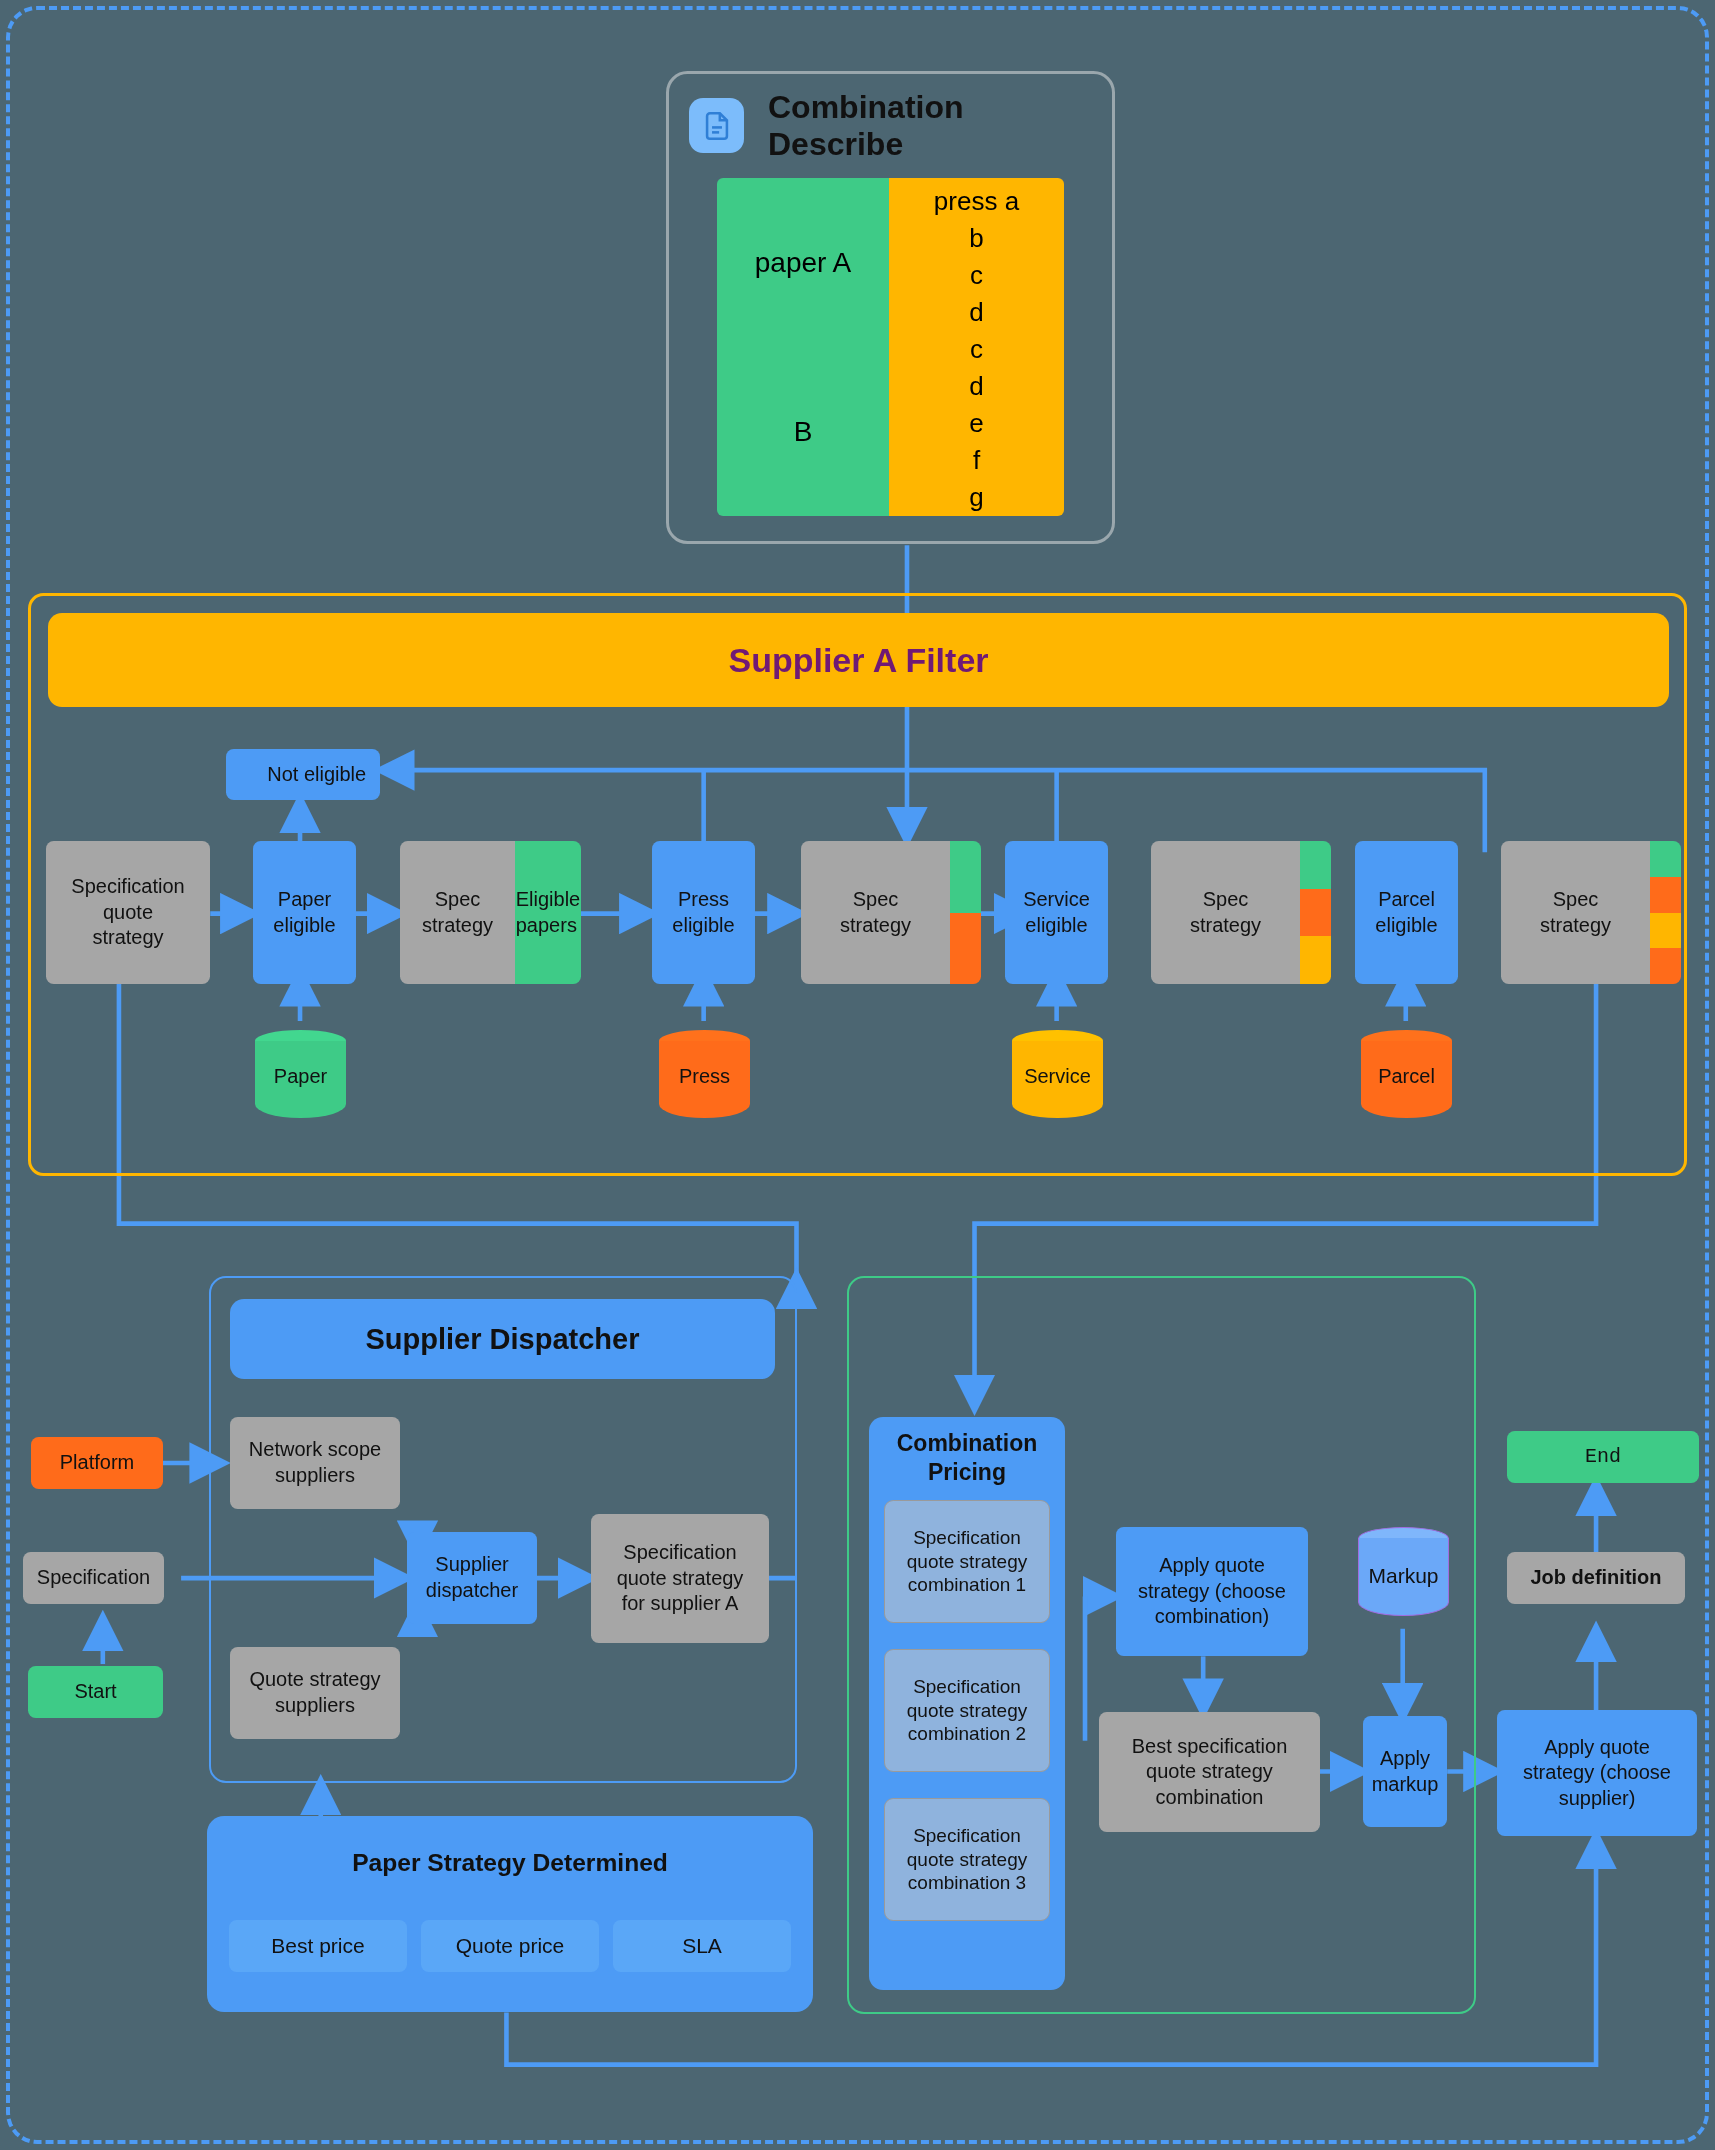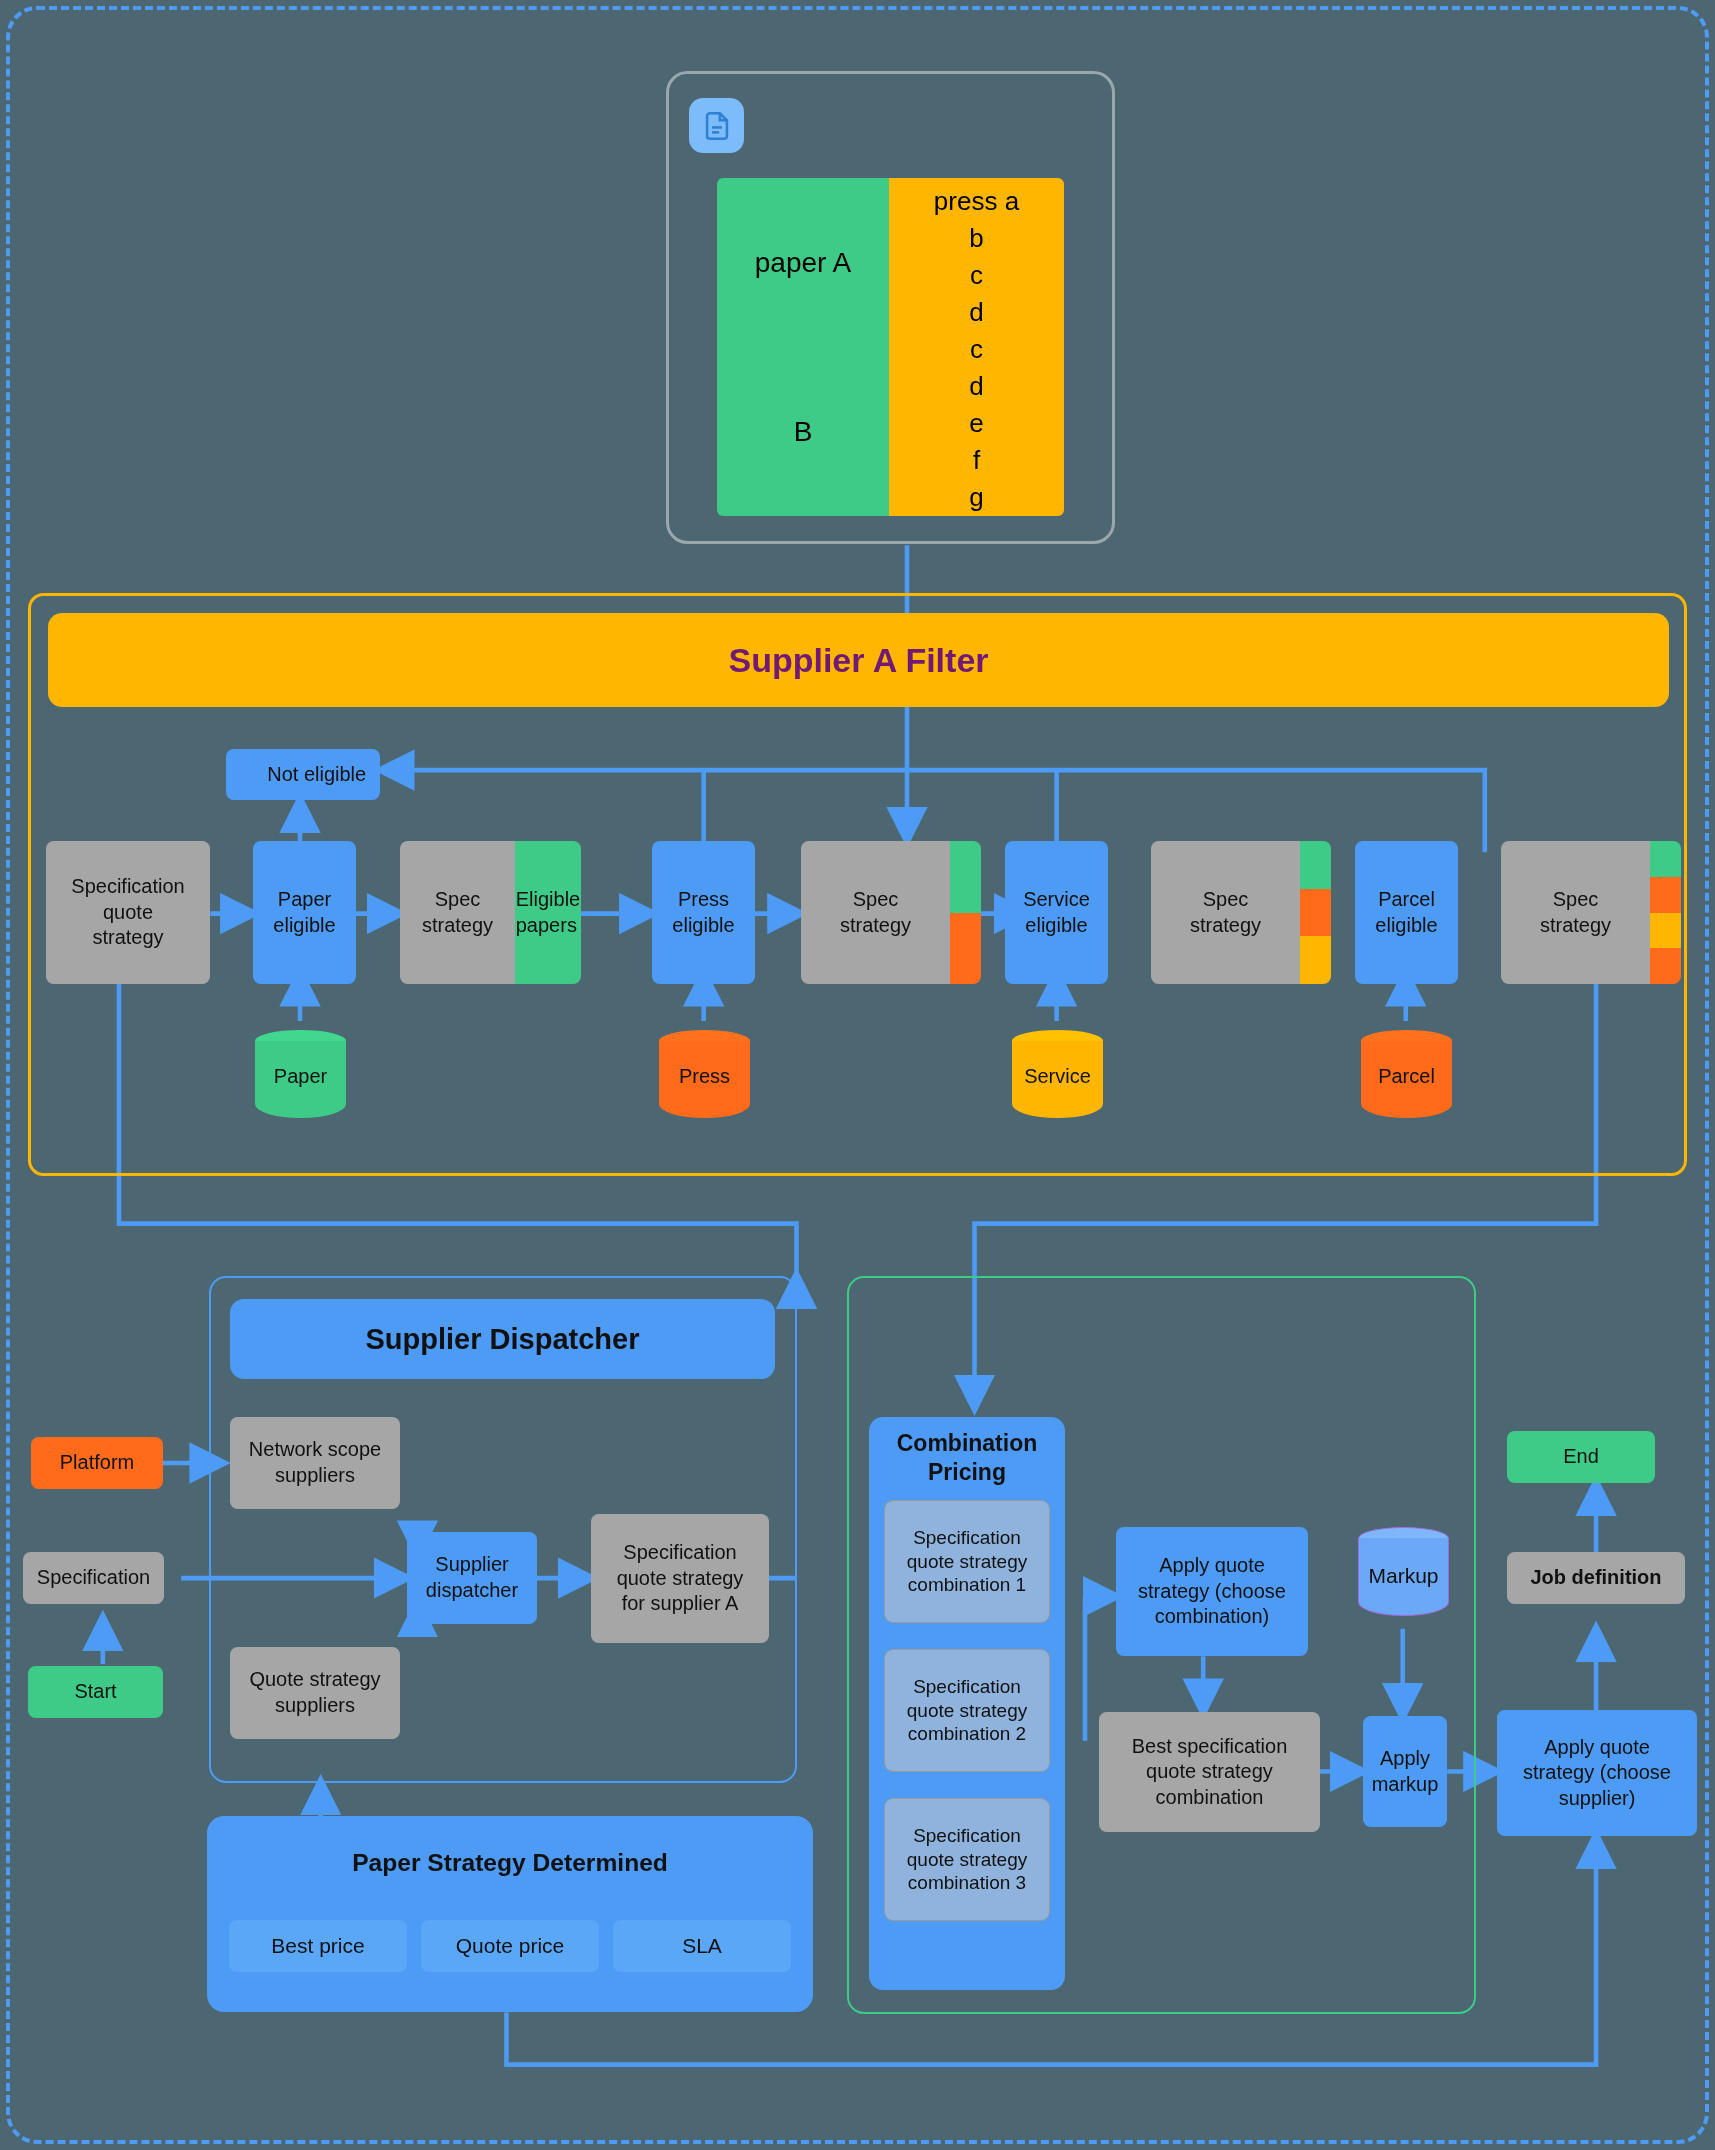--- a/index.html
+++ b/index.html
@@ -197,20 +197,21 @@
 
   <div class="cd-card"></div>
   <div class="cd-icon">
     <svg width="34" height="34" viewBox="0 0 24 24" fill="none" stroke="#2f7fd6" stroke-width="1.8">
       <path d="M14 3H7a2 2 0 0 0-2 2v14a2 2 0 0 0 2 2h10a2 2 0 0 0 2-2V8z"></path>
       <path d="M14 3v5h5"></path>
         <path d="M8.5 13h7"></path>
         <path d="M8.5 16.5h5"></path>
     </svg>
   </div>
+  <div class="cd-title">Combination Describe</div>
   <div class="cd-table">
     <div class="cd-left">
       <div>paper A</div>
       <div>B</div>
     </div>
     <div class="cd-right">
       <span>press a</span>
       <span>b</span>
       <span>c</span>
       <span>d</span>
@@ -355,16 +356,16 @@
     <div class="txt">Markup</div>
   </div>
 
   <div class="n blue" style="left:1363px;top:1716px;width:84px;height:111px;white-space:pre-line;">Apply
 markup</div>
 
   <div class="n blue" style="left:1497px;top:1710px;width:200px;height:126px;white-space:pre-line;">Apply quote
 strategy (choose
 supplier)</div>
   <div class="n gray" style="left:1507px;top:1552px;width:178px;height:52px;font-weight:bold;">Job definition</div>
-  <div class="n green" style="left:1507px;top:1431px;width:148px;height:52px;">End</div>
+  <div class="n green" style="left:1507px;top:1431px;width:192px;height:52px;font-family:Liberation Mono, monospace;">End</div>
 
 </div>
 
 
 </body></html>

